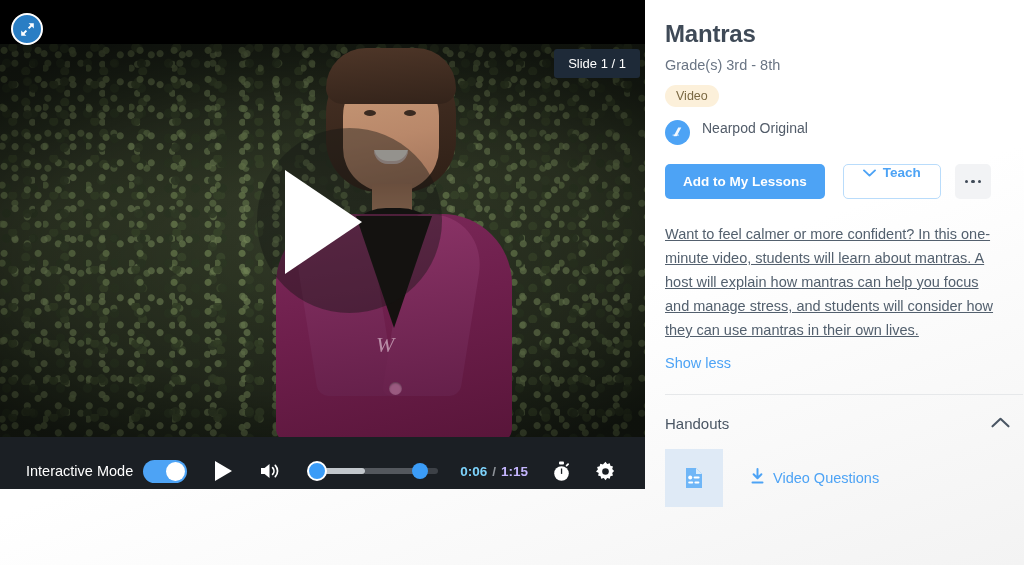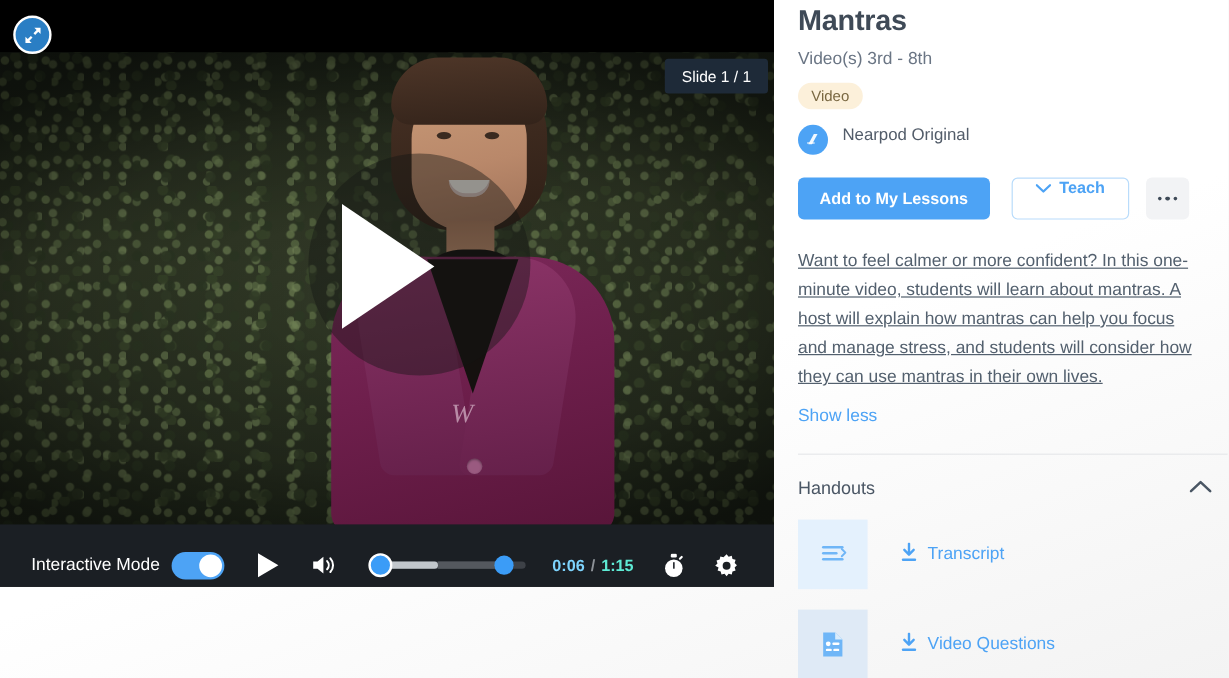--- a/index.html
+++ b/index.html
@@ -240,32 +240,32 @@
   }
 
   #time-wrap {
     margin-left: 22px;
     font-size: 13.5px;
     font-weight: bold;
     white-space: nowrap;
   }
   #time-cur { color: #7dd3fc; }
   #time-sep { color: #8d9298; margin: 0 5px; }
-  #time-total { color: #5eead4; }
+  #time-total { color: #c4b5fd; }
 
   #timer-btn { margin-left: 24px; }
   #settings-btn { margin-left: 24px; }
 
   
   #panel {
     position: absolute;
     left: 665px; top: 0;
     width: 359px; height: 565px;
     background: transparent;
-    padding-top: 4px;
+    padding-top: 20px;
   }
   #title {
     font-size: 24px;
     font-weight: bold;
     color: #3f4a57;
     letter-spacing: -.2px;
   }
   #grades {
     margin-top: 9px;
     font-size: 14.5px;
@@ -468,21 +468,21 @@
           <path d="M10.5 0.8l1.7 2.1 2.6-.7.6 2.6 2.6.7-.8 2.6 1.9 1.9-1.9 1.9.8 2.6-2.6.7-.6 2.6-2.6-.7-1.7 2.1-1.7-2.1-2.6.7-.6-2.6-2.6-.7.8-2.6L1 10.5l1.9-1.9-.8-2.6 2.6-.7.6-2.6 2.6.7z" fill="#ffffff"></path>
           <circle cx="10.5" cy="10.5" r="3.3" fill="#1b1f24"></circle>
         </svg>
       </div>
     </div>
   </div>
 
   <div id="panel">
 
     <div id="title">Mantras</div>
-    <div id="grades">Video(s) 3rd - 8th</div>
+    <div id="grades">Grade(s) 3rd - 8th</div>
     <div id="video-badge">Video</div>
 
     <div id="origin-row">
       <div id="origin-icon">
         <svg width="15" height="15" viewBox="0 0 15 15" aria-hidden="true">
           <path d="M3.6 11.2 L8.2 2.6 h3.1 L6.7 11.2 z" fill="#ffffff" opacity="0.92"></path>
           <path d="M2.6 9.4 h6.3 v1.5 h-6.3 z" fill="#ffffff" opacity="0.55"></path>
         </svg>
       </div>
       <span id="origin-label">Nearpod Original</span>
@@ -513,39 +513,20 @@
     <div id="handouts-header">
       <span id="handouts-title">Handouts</span>
       <span>
         <svg width="19" height="11" viewBox="0 0 19 11" aria-hidden="true">
           <path d="M1.5 9.3 L9.5 1.8 L17.5 9.3" stroke="#4a5664" stroke-width="2.1" fill="none" stroke-linecap="round" stroke-linejoin="round"></path>
         </svg>
       </span>
     </div>
 
     
-    <div class="handout-row">
-      <div class="handout-thumb">
-        <svg width="24" height="20" viewBox="0 0 24 20" aria-hidden="true">
-          <rect x="3" y="3" width="18" height="2" rx="1" fill="#6fb6f7"></rect>
-          <rect x="3" y="8" width="13" height="2" rx="1" fill="#6fb6f7"></rect>
-          <rect x="3" y="13" width="18" height="2" rx="1" fill="#6fb6f7"></rect>
-          <path d="M19.5 5.5 L22.5 8.5 L19.5 11.5" stroke="#6fb6f7" stroke-width="1.6" fill="none" stroke-linecap="round" stroke-linejoin="round"></path>
-        </svg>
-      </div>
-      <div class="handout-link">
-        <span>
-          <svg width="15" height="17" viewBox="0 0 15 17" aria-hidden="true">
-            <path d="M7.5 1 v8.2 M3.6 6.2 L7.5 10.2 L11.4 6.2" stroke="#4da3f5" stroke-width="2" fill="none" stroke-linecap="round" stroke-linejoin="round"></path>
-            <rect x="1.5" y="13.4" width="12" height="2" rx="1" fill="#4da3f5"></rect>
-          </svg>
-        </span>
-        <span class="handout-text">Transcript</span>
-      </div>
-    </div>
 
     
     <div class="handout-row">
       <div class="handout-thumb alt">
         <svg width="22" height="24" viewBox="0 0 22 24" aria-hidden="true">
           <path d="M3 2 h10 l6 6 v14 H3 z" fill="#6fb6f7"></path>
           <path d="M13 2 v6 h6 z" fill="#d9ecfc"></path>
           <circle cx="7.2" cy="11.5" r="2" fill="#ffffff"></circle>
           <rect x="10.6" y="10.4" width="6" height="2" rx="1" fill="#ffffff"></rect>
           <rect x="5.2" y="15.6" width="5" height="2" rx="1" fill="#ffffff"></rect>

